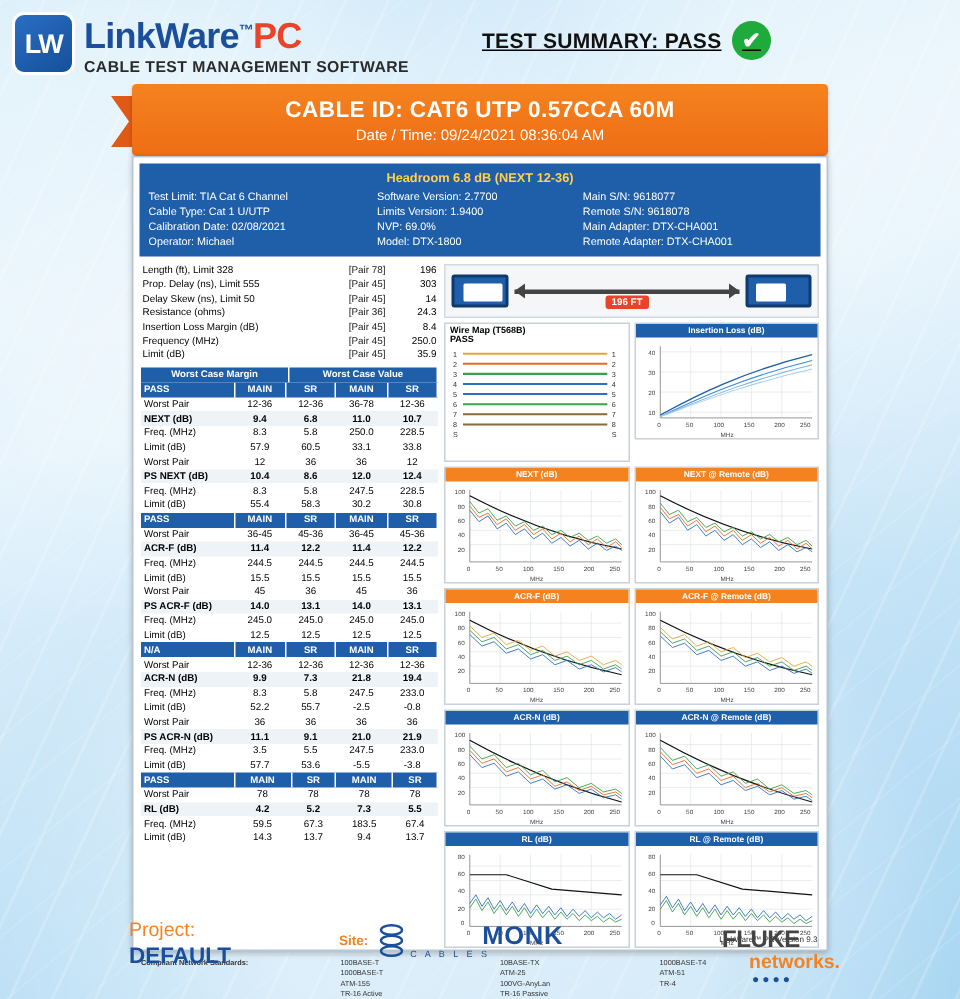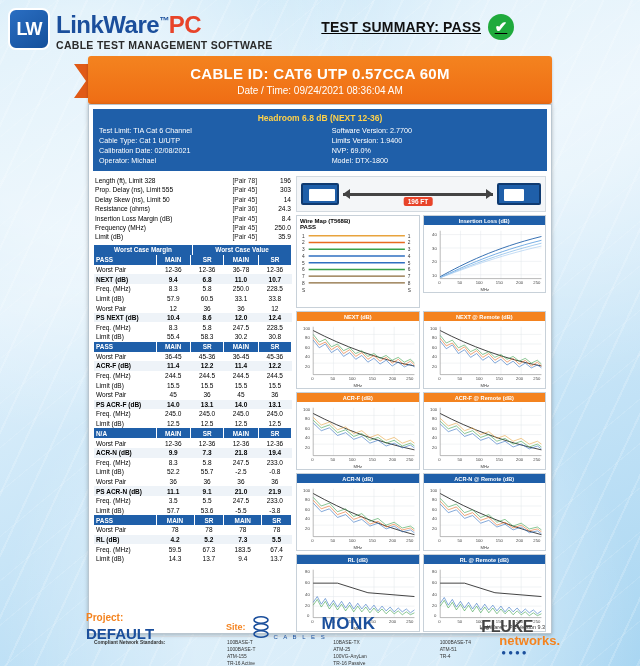--- a/index.html
+++ b/index.html
@@ -141,21 +141,21 @@
   .standards{
     margin:4px 5px 0 5px; border-top:1px solid #cfd7de; padding-top:2px;
     display:flex; font-size:4.9px; line-height:7px; color:#333;
   }
   .standards .sc{ flex:1; }
   .standards .hd{ font-weight:bold; }
   .ver{ position:absolute; right:6px; bottom:3px; font-size:5.4px; color:#333;}
   
   .footer{ position:absolute; left:0; bottom:6px; width:640px; height:48px; }
   .proj{ position:absolute; left:86px; top:0; }
-  .proj .lbl{ font-size:10px; color:#f4831f; font-weight:bold;}
+  .proj .lbl{ font-size:13px; color:#f4831f; font-weight:normal;}
   .proj .val{ font-size:15px; color:#1b4f9c; font-weight:bold; margin-top:2px;}
   .site{ position:absolute; left:226px; top:2px; display:flex; align-items:center; gap:5px;}
   .site .lbl{ font-size:9px; color:#f4831f; font-weight:bold;}
   .monk{ display:flex; align-items:center; gap:3px;}
   .monk .m1{ font-size:17px; font-weight:bold; color:#1b4f9c; letter-spacing:.5px;margin-left:48px;}
   .monk .m2{ font-size:6px; color:#1b4f9c; letter-spacing:2px;}
   .fluke{ position:absolute; right:80px; top:6px; text-align:left;}
   .fluke .f1{ font-size:16px; font-weight:bold; color:#444; letter-spacing:-.3px;}
   .fluke .f2{ font-size:13px; color:#f4831f; font-weight:bold; margin-left:18px; margin-top:-3px;}
   .fluke .dots{ font-size:8px; color:#1b4f9c; letter-spacing:2px; margin-left:20px;}
@@ -199,20 +199,26 @@
           <div>Test Limit: TIA Cat 6 Channel</div>
           <div>Cable Type: Cat 1 U/UTP</div>
           <div>Calibration Date: 02/08/2021</div>
           <div>Operator: Michael</div>
         </div>
         <div class="col c2">
           <div>Software Version: 2.7700</div>
           <div>Limits Version: 1.9400</div>
           <div>NVP: 69.0%</div>
           <div>Model: DTX-1800</div>
+        </div>
+        <div class="col">
+          <div>Main S/N: 9618077</div>
+          <div>Remote S/N: 9618078</div>
+          <div>Main Adapter: DTX-CHA001</div>
+          <div>Remote Adapter: DTX-CHA001</div>
         </div>
       </div>
     </div>
 
     <div class="body-row">
 
       <div class="left-col">
         <table class="meas">
           <tbody>
             <tr>

